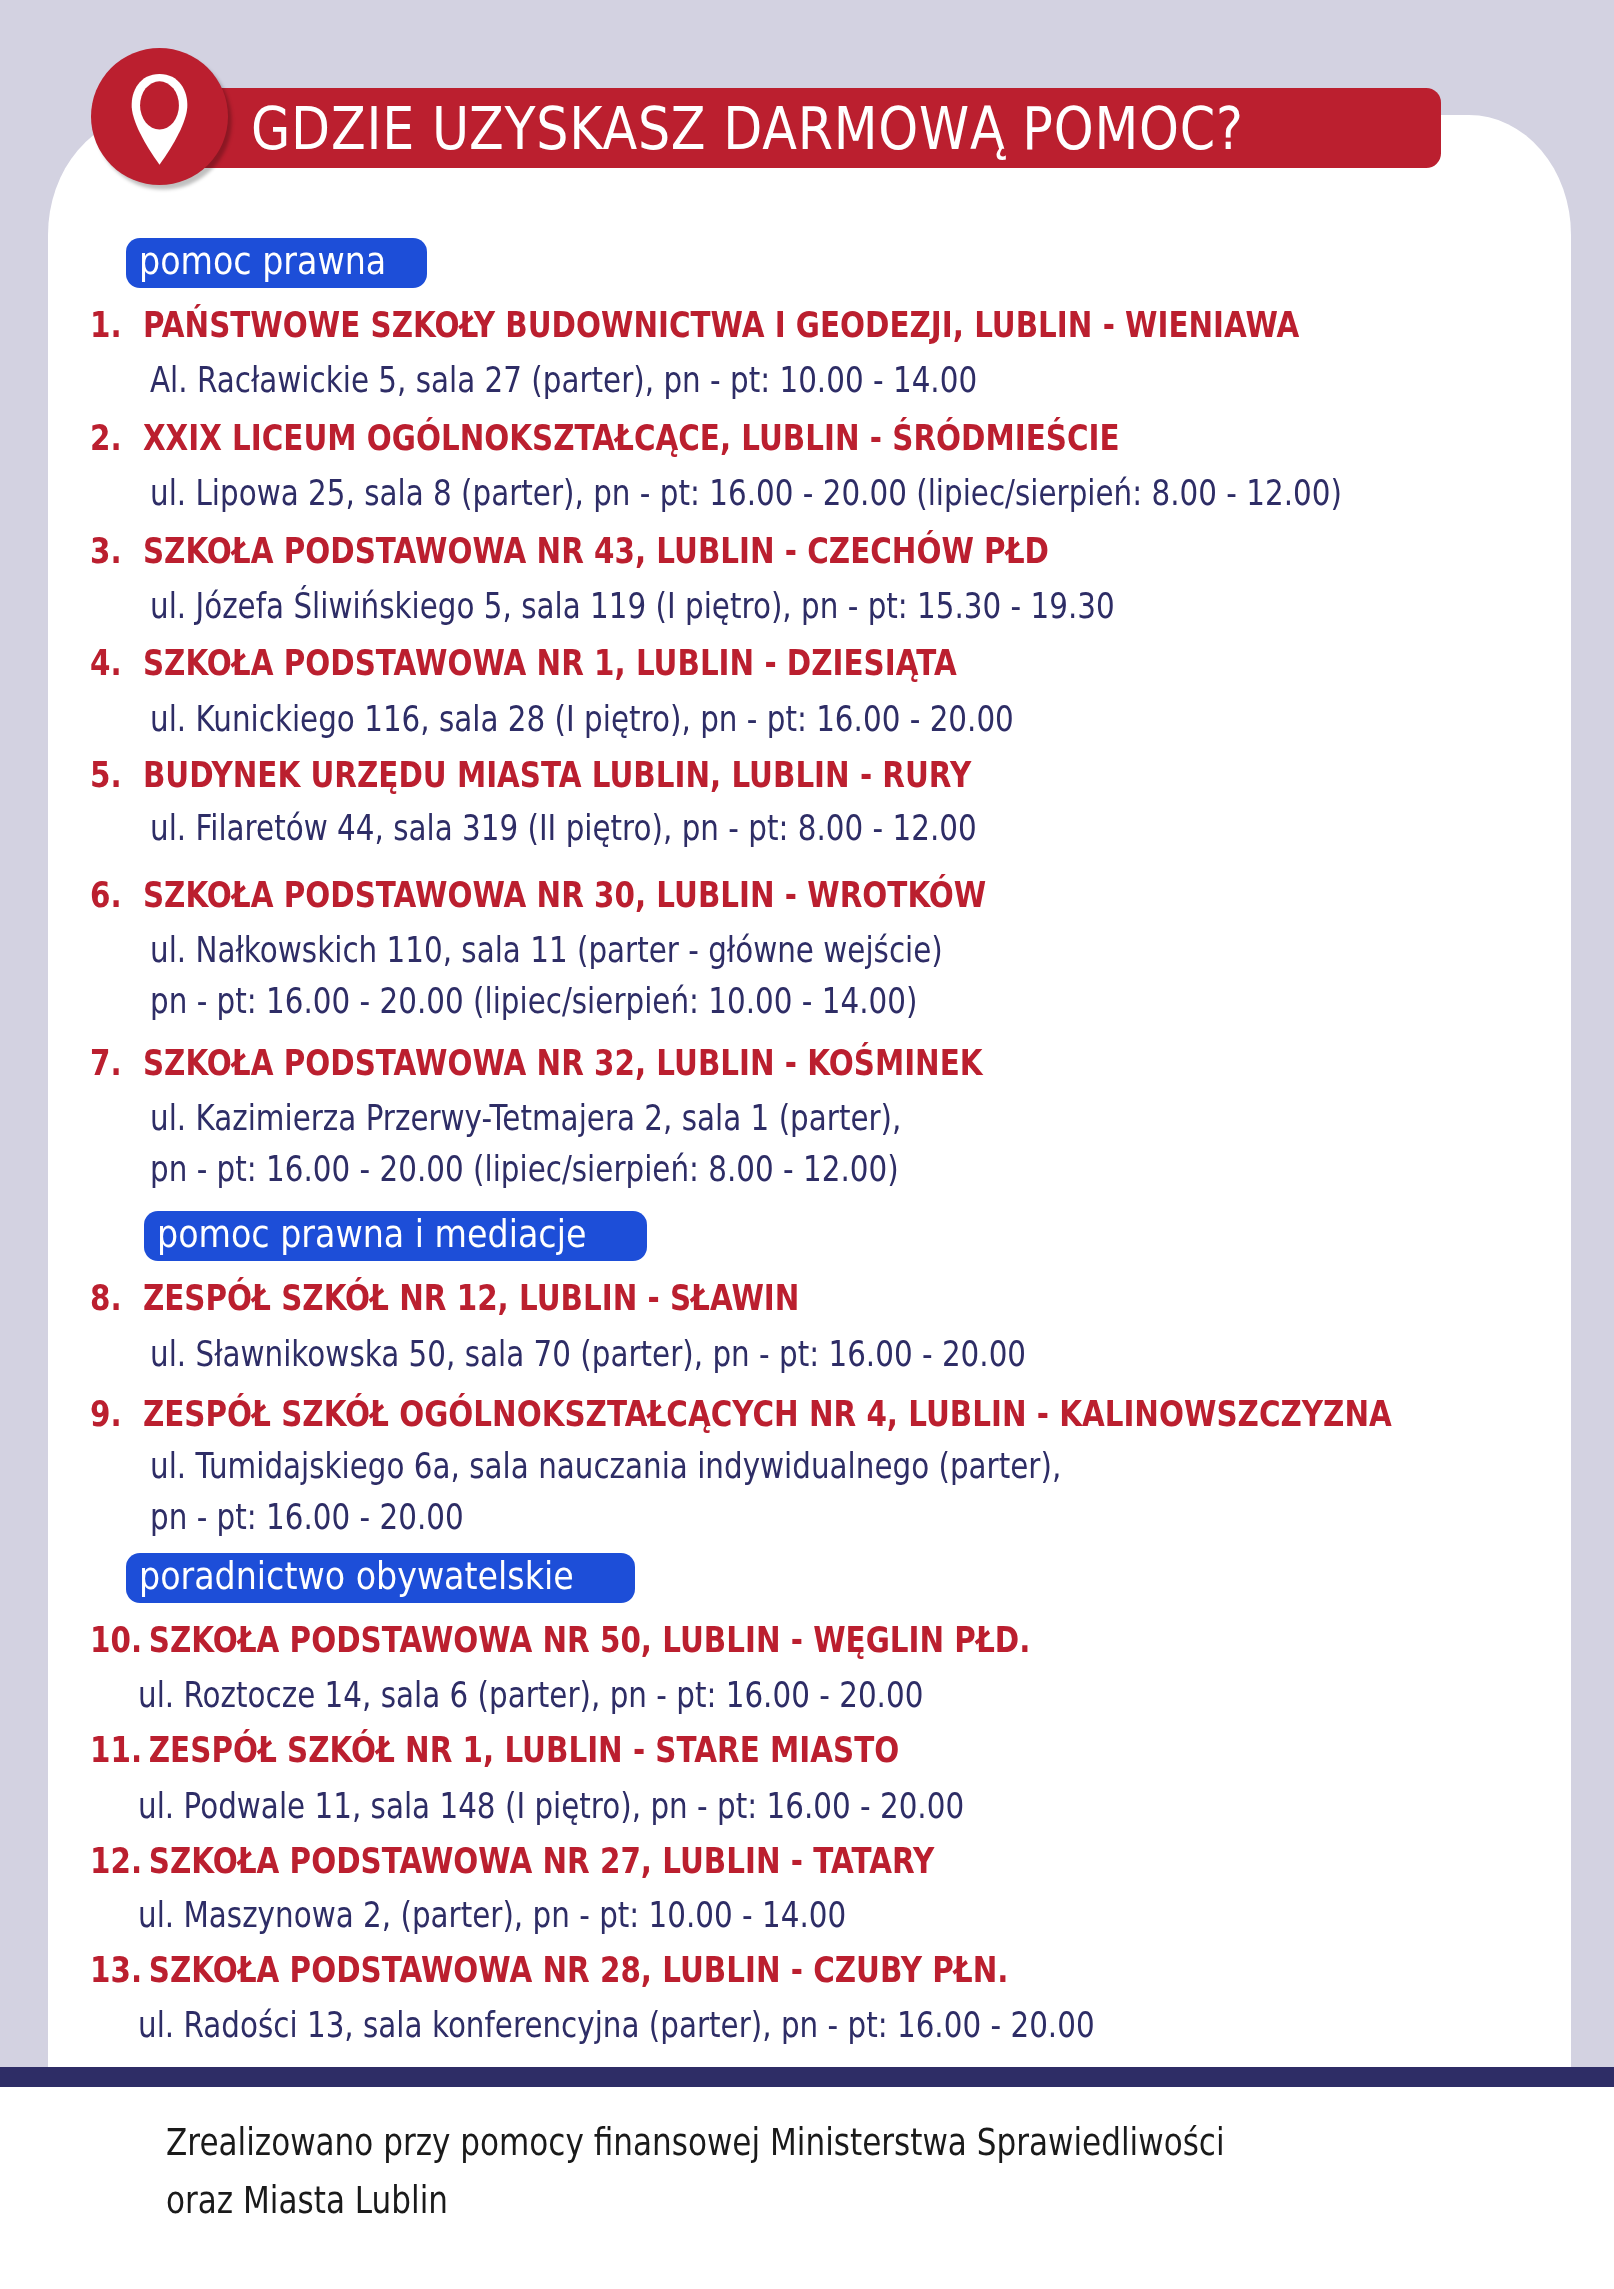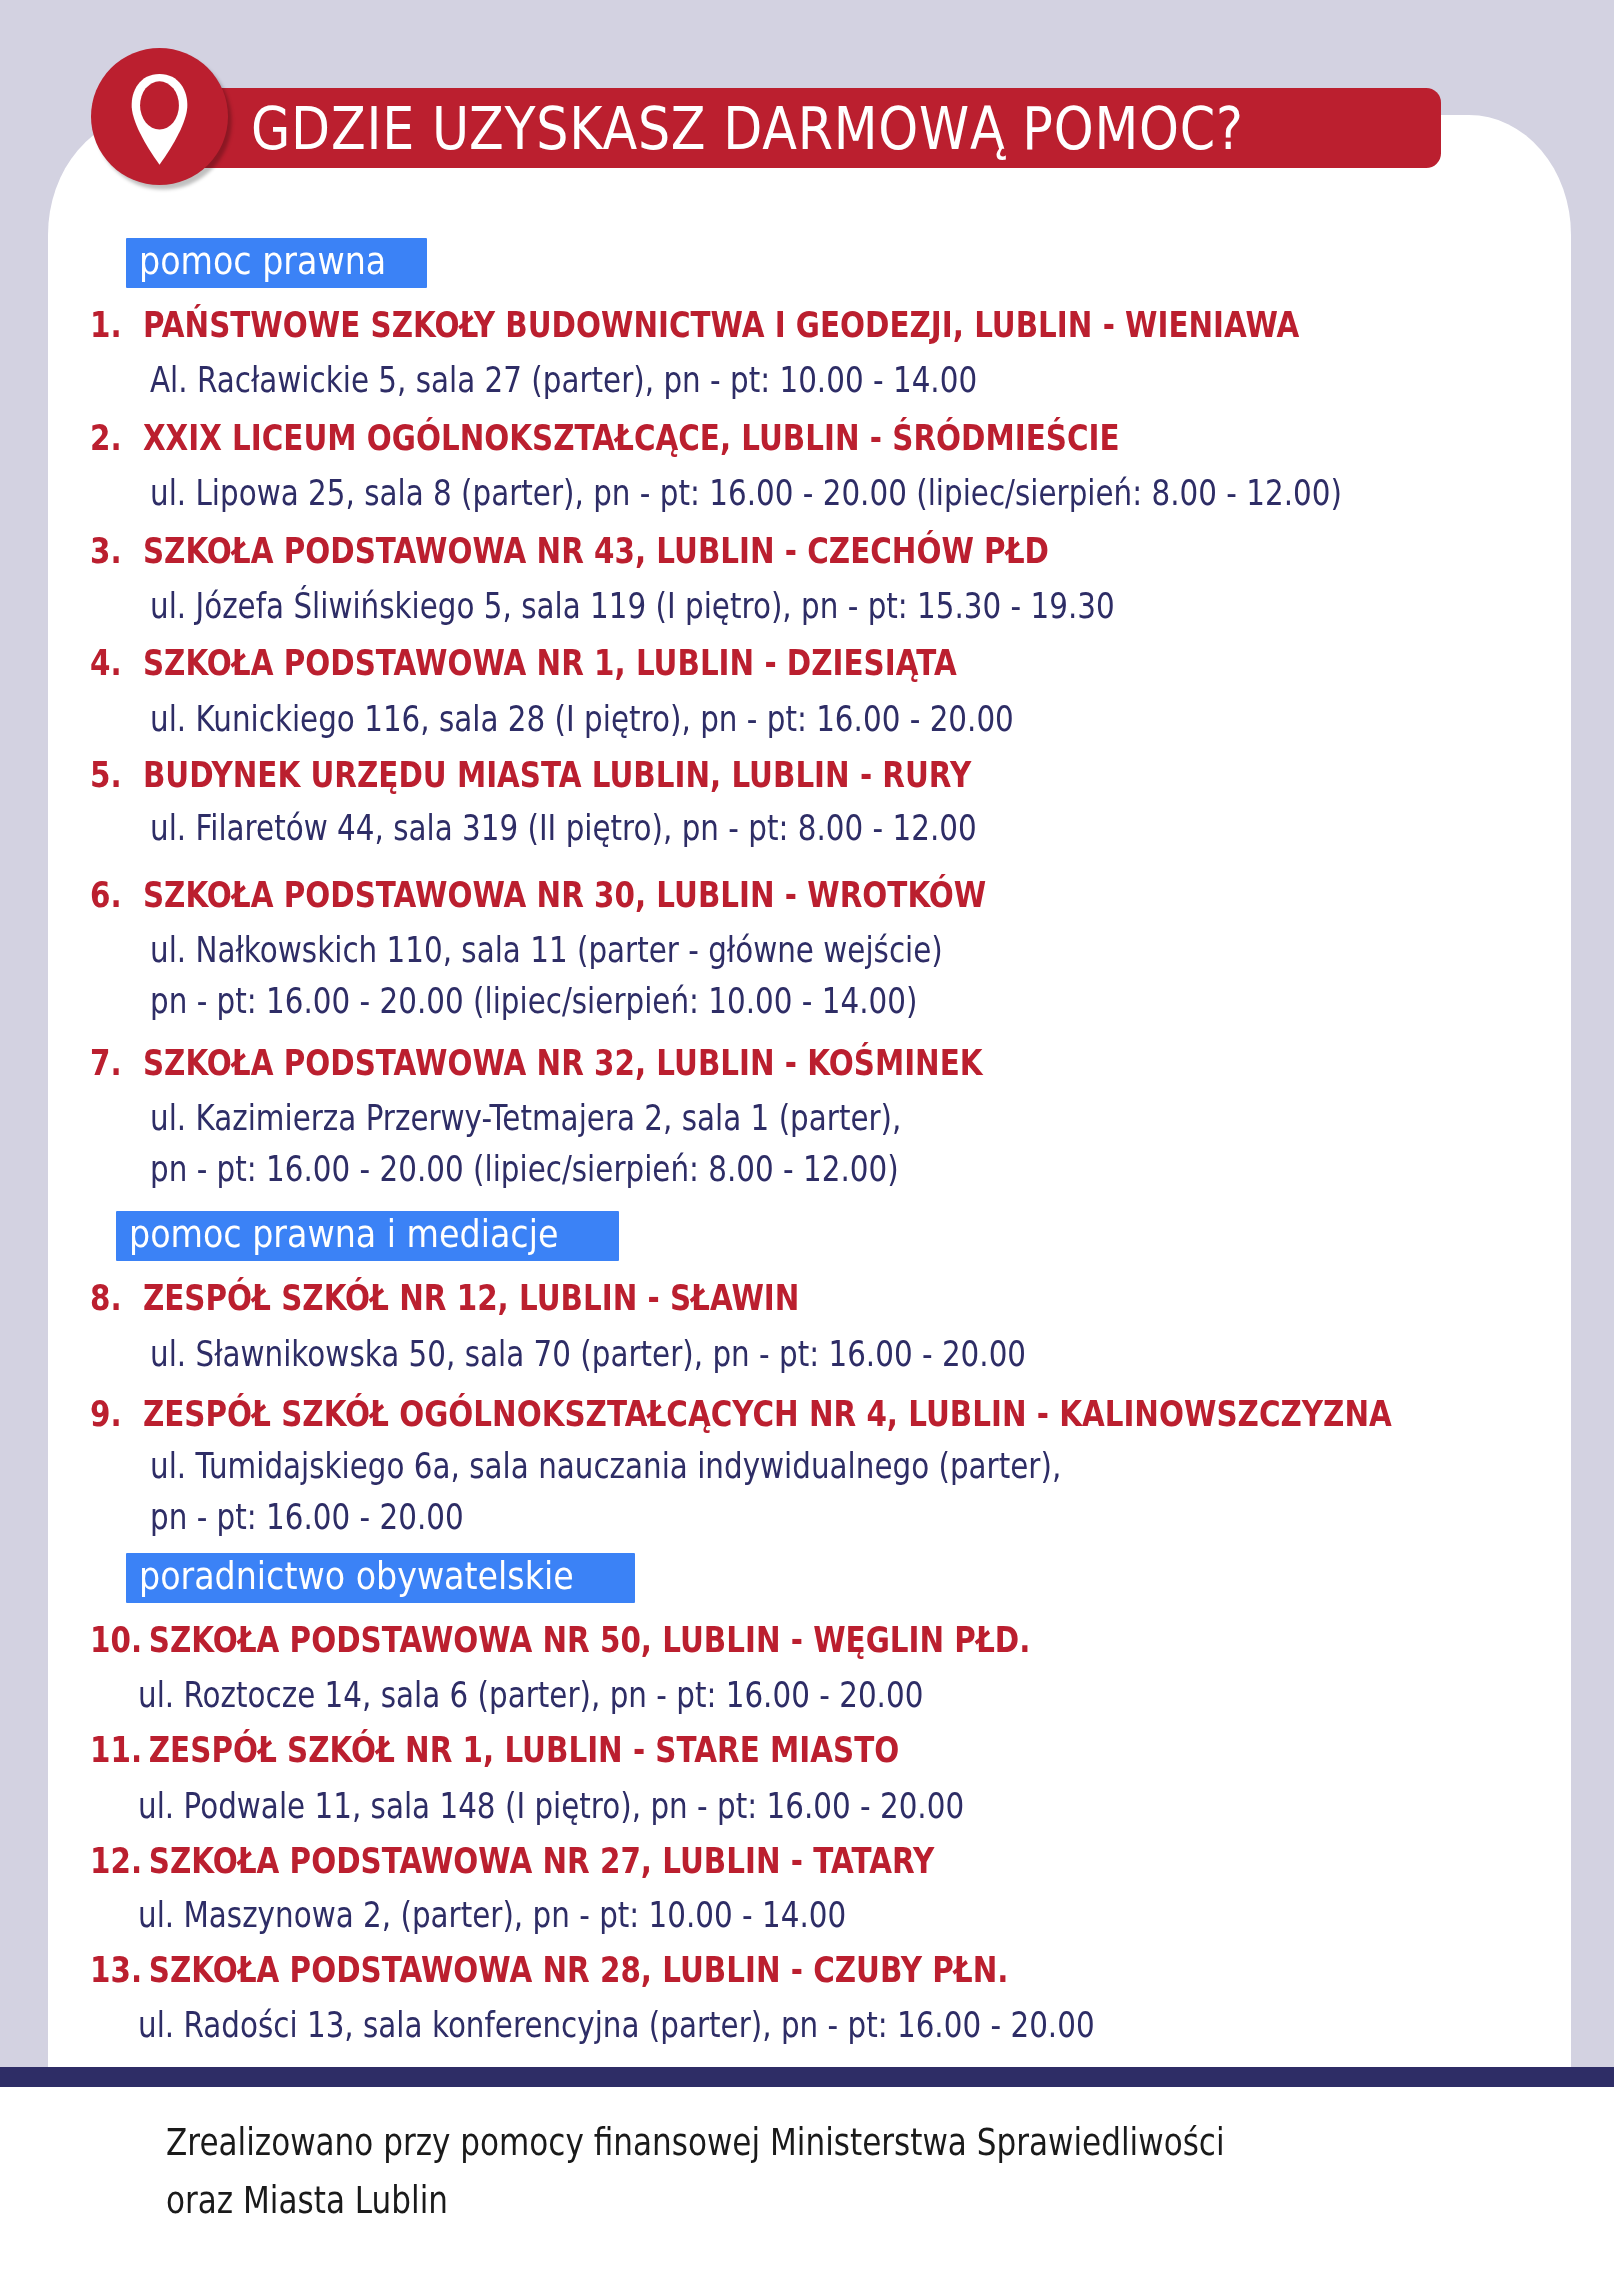--- a/index.html
+++ b/index.html
@@ -28,22 +28,22 @@
     font-family: "DejaVu Sans", "Liberation Sans", sans-serif;
     transform: scaleX(0.86); transform-origin: left center; white-space: nowrap;
   }
   .pin-circle {
     position: absolute; left: 91px; top: 48px; width: 137px; height: 137px;
     border-radius: 50%; background: #bb1f2f;
     box-shadow: 3.7px 4.6px 3.7px rgba(0,0,0,0.25);
   }
   .pin-circle svg { position: absolute; left: 0; top: 0; }
   .badge {
-    position: absolute; background: #3b82f6; color: #ffffff;
-    border-radius: 1px; height: 50px; line-height: 48px;
+    position: absolute; background: #1d4ed8; color: #ffffff;
+    border-radius: 14px; height: 50px; line-height: 48px;
     padding: 0 13px; font-size: 37px; white-space: nowrap;
     font-family: "DejaVu Sans", "Liberation Sans", sans-serif;
   }
   .badge span { display: inline-block; transform: scaleX(0.9); transform-origin: left center; }
   .item-title {
     position: absolute; color: #bb1f2f; font-weight: bold; font-size: 35px;
     white-space: nowrap; transform: scaleX(0.84); transform-origin: left center;
     font-family: "DejaVu Sans", "Liberation Sans", sans-serif;
   }
   .item-title .num { display: inline-block; width: 63px; }
@@ -113,21 +113,21 @@
 </div>
 <div class="addr" style="left:150px; top:930px;">ul. Nałkowskich 110, sala 11 (parter - główne wejście)</div>
 <div class="addr" style="left:150px; top:981px;">pn - pt: 16.00 - 20.00 (lipiec/sierpień: 10.00 - 14.00)</div>
 
 <div class="item-title" style="left:90px; top:1043px;">
   <span class="num">7.</span><span>SZKOŁA PODSTAWOWA NR 32, LUBLIN - KOŚMINEK</span>
 </div>
 <div class="addr" style="left:150px; top:1098px;">ul. Kazimierza Przerwy-Tetmajera 2, sala 1 (parter),</div>
 <div class="addr" style="left:150px; top:1149px;">pn - pt: 16.00 - 20.00 (lipiec/sierpień: 8.00 - 12.00)</div>
 
-<div class="badge" style="left:116px; top:1211px;">
+<div class="badge" style="left:144px; top:1211px;">
   <span>pomoc prawna i mediacje</span>
 </div>
 
 <div class="item-title" style="left:90px; top:1278px;">
   <span class="num">8.</span><span>ZESPÓŁ SZKÓŁ NR 12, LUBLIN - SŁAWIN</span>
 </div>
 <div class="addr" style="left:150px; top:1334px;">ul. Sławnikowska 50, sala 70 (parter), pn - pt: 16.00 - 20.00</div>
 
 <div class="item-title" style="left:90px; top:1394px;">
   <span class="num">9.</span><span>ZESPÓŁ SZKÓŁ OGÓLNOKSZTAŁCĄCYCH NR 4, LUBLIN - KALINOWSZCZYZNA</span>

